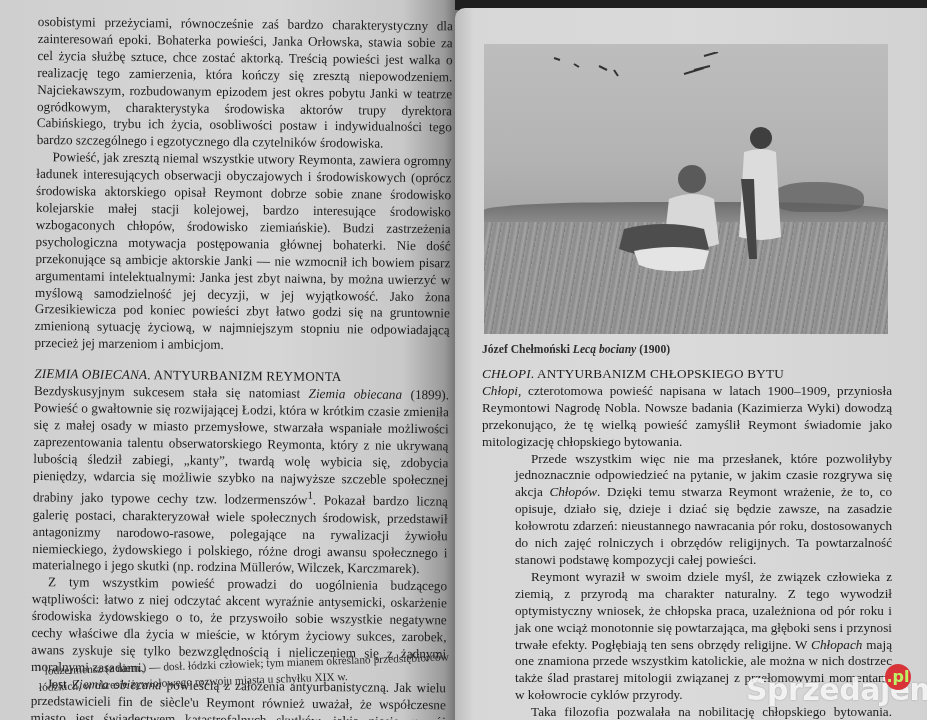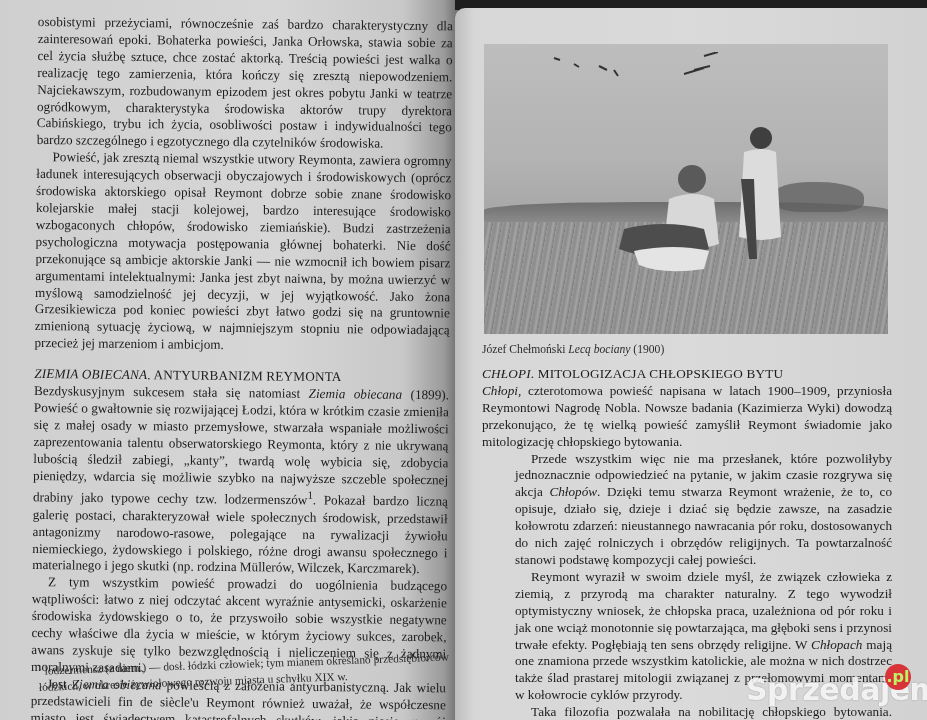--- a/index.html
+++ b/index.html
@@ -58,21 +58,21 @@
   .painting .boy {
     position:absolute; left:245px; top:80px; width:60px; height:140px;
   }
   .painting .cows {
     position:absolute; left:290px; top:138px; width:90px; height:30px;
     background:#5f5f5f; border-radius:40% 50% 30% 30%;
     opacity:0.75;
   }
   .painting .birds { position:absolute; left:60px; top:8px; width:220px; height:40px; }
   .caption {
-    position:absolute; left:482px; top:343px; font-size:11.6px; color:#2d2d2d;
+    position:absolute; left:482px; top:343px; font-size:11.6px; color:#2d2d2d;font-weight:bold;
   }
   .right-text {
     position:absolute; left:482px; top:366px; width:410px;
     font-size:13.2px; line-height:16.9px; text-align:justify;
   }
   .right-text p { margin:0; }
   .right-text p.indent { text-indent:16px;margin-left:33px; }
   .right-text .section-heading { margin:0; }
   .page-number {
     position:absolute; left:881px; top:701px; font-size:12px; color:#333;margin-top:48px;
@@ -136,21 +136,21 @@
       <path d="M12 55 l8 80 l8 0 l-3 -80z" fill="#454545"></path>
     </svg>
   </div>
 
   <div class="caption">
     <span>Józef Chełmoński </span><span class="it">Lecą bociany</span><span> (1900)</span>
   </div>
 
   <div class="right-text">
     <div class="section-heading">
-      <span class="it">CHŁOPI</span><span>. MITOLOGIZACJA CHŁOPSKIEGO BYTU</span>
+      <span class="it">CHŁOPI</span><span>. ANTYURBANIZM CHŁOPSKIEGO BYTU</span>
     </div>
     <p><span class="it">Chłopi,</span><span> czterotomowa powieść napisana w latach 1900–1909, przyniosła Reymontowi Nagrodę Nobla. Nowsze badania (Kazimierza Wyki) dowodzą przekonująco, że tę wielką powieść zamyślił Reymont świadomie jako mitologizację chłopskiego bytowania.</span></p>
     <p class="indent"><span>Przede wszystkim więc nie ma przesłanek, które pozwoliłyby jednoznacznie odpowiedzieć na pytanie, w jakim czasie rozgrywa się akcja </span><span class="it">Chłopów</span><span>. Dzięki temu stwarza Reymont wrażenie, że to, co opisuje, działo się, dzieje i dziać się będzie zawsze, na zasadzie kołowrotu zdarzeń: nieustannego nawracania pór roku, dostosowanych do nich zajęć rolniczych i obrzędów religijnych. Ta powtarzalność stanowi podstawę kompozycji całej powieści.</span></p>
     <p class="indent"><span>Reymont wyraził w swoim dziele myśl, że związek człowieka z ziemią, z przyrodą ma charakter naturalny. Z tego wywodził optymistyczny wniosek, że chłopska praca, uzależniona od pór roku i jak one wciąż monotonnie się powtarzająca, ma głęboki sens i przynosi trwałe efekty. Pogłębiają ten sens obrzędy religijne. W </span><span class="it">Chłopach</span><span> mają one znamiona przede wszystkim katolickie, ale można w nich dostrzec także ślad prastarej mitologii związanej z przełomowymi momentami w kołowrocie cyklów przyrody.</span></p>
     <p class="indent">Taka filozofia pozwalała na nobilitację chłopskiego bytowania. Było to zgodne z tą tendencją epoki, która szukała na wsi, w chłopstwie, wartości mogących być oparciem w obliczu zagrożeń cywilizacyjnych. Portret Lipiec i lipeckich chłopów trafiał więc w samo sedno nastrojów epoki, oczekującej takiego obrazu wsi. Warto w tym miejscu zacytować słowa Bööka, szwedzkiego krytyka, który w nader znamienny sposób, potwierdzający takie odczytanie intencji autora, pisał w związku z przyznaniem Reymontowi Nagrody Nobla: „Stary kmieć Boryna włada autokratycznie w sw</p>
   </div>
 
   <div class="page-number">155</div>
 
   <div class="watermark">Sprzedajemy</div>

